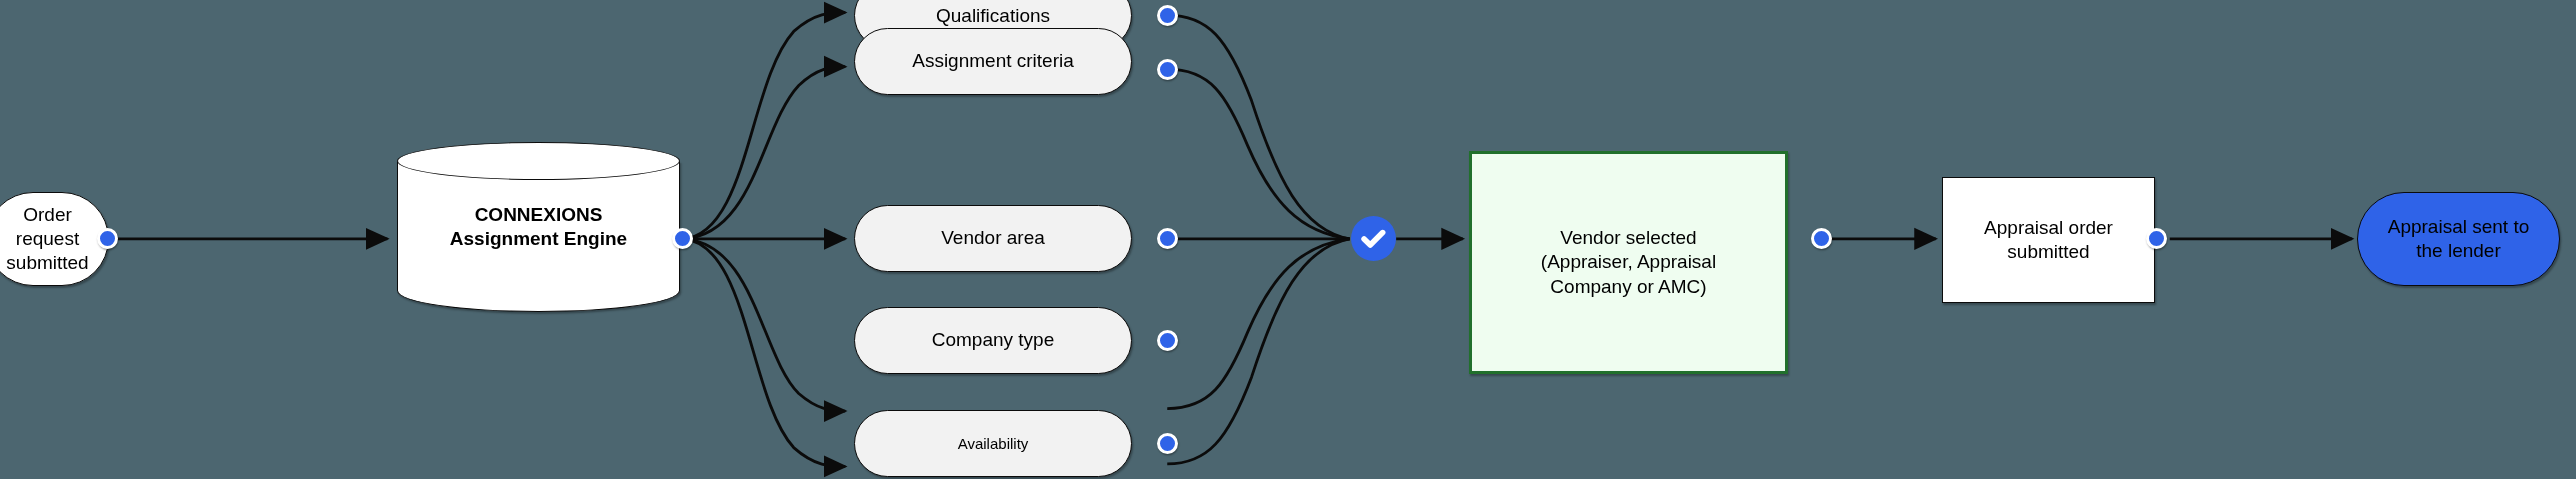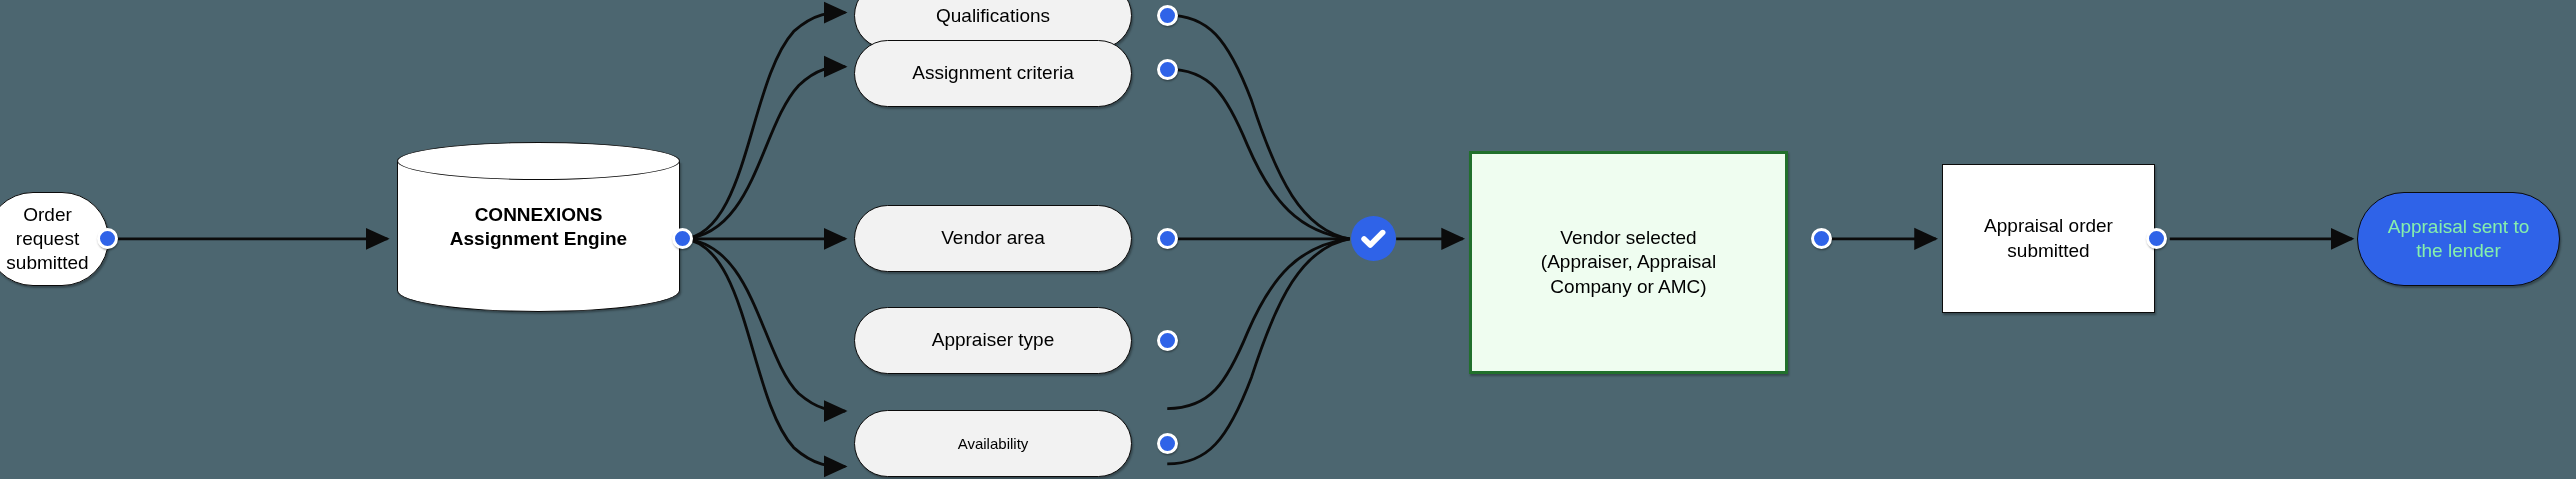--- a/index.html
+++ b/index.html
@@ -53,21 +53,21 @@
   .pill-gray {
     background: #f2f2f2;
     border: 1.6px solid #0b0b0b;
     border-radius: 628px;
     box-shadow: 1.3px 1.9px 1.9px rgba(0,0,0,0.30);
   }
   .pill-blue {
     background: #2f63e8;
     border: 1.6px solid #0b0b0b;
     border-radius: 628px;
-    color: #86efac;
+    color: #000000;
     box-shadow: 1.3px 1.9px 1.9px rgba(0,0,0,0.30);
     justify-content: center;
   }
   .rect-white {
     background: #ffffff;
     border: 1.9px solid #0b0b0b;
     box-shadow: 1.3px 1.9px 1.9px rgba(0,0,0,0.30);
   }
   .rect-green {
     background: #effdf0;
@@ -191,32 +191,32 @@
     <span class="cyl-text node-label">CONNEXIONS
 Assignment Engine</span>
   </div>
   <div class="dot" style="left:672px; top:228px;"></div>
 
   <div class="node pill-gray" style="left:854px; top:-17.6px; width:278px; height:67px; font-size:19px;">
     <span class="node-label">Qualifications</span>
   </div>
   <div class="dot" style="left:1157px; top:5px;"></div>
 
-  <div class="node pill-gray" style="left:854px; top:40px; width:278px; height:67px; font-size:19px;">
+  <div class="node pill-gray" style="left:854px; top:28px; width:278px; height:67px; font-size:19px;">
     <span class="node-label">Assignment criteria</span>
   </div>
   <div class="dot" style="left:1157px; top:59px;"></div>
 
   <div class="node pill-gray" style="left:854px; top:205px; width:278px; height:67px; font-size:19px;">
     <span class="node-label">Vendor area</span>
   </div>
   <div class="dot" style="left:1157px; top:228px;"></div>
 
   <div class="node pill-gray" style="left:854px; top:307px; width:278px; height:67px; font-size:19px;">
-    <span class="node-label">Appraiser type</span>
+    <span class="node-label">Company type</span>
   </div>
   <div class="dot" style="left:1157px; top:330px;"></div>
 
   <div class="node pill-gray" style="left:854px; top:410px; width:278px; height:67px; font-size:15px;">
     <span class="node-label">Availability</span>
   </div>
   <div class="dot" style="left:1157px; top:433px;"></div>
 
   <div class="check-circle" style="left:1351px; top:216px;">
     <svg viewBox="0 0 24 24">
@@ -224,21 +224,21 @@
     </svg>
   </div>
 
   <div class="node rect-green" style="left:1469px; top:151px; width:319px; height:223px; font-size:19px;">
     <span class="node-label">Vendor selected
 (Appraiser, Appraisal
 Company or AMC)</span>
   </div>
   <div class="dot" style="left:1811px; top:228px;"></div>
 
-  <div class="node rect-white" style="left:1942px; top:164px; width:213px; height:149px; font-size:19px;">
+  <div class="node rect-white" style="left:1942px; top:177px; width:213px; height:126px; font-size:19px;">
     <span class="node-label">Appraisal order
 submitted</span>
   </div>
   <div class="dot" style="left:2146px; top:228px;"></div>
 
   <div class="node pill-blue" style="left:2357px; top:192px; width:203px; height:94px; font-size:19px;">
     <span class="node-label">Appraisal sent to
 the lender</span>
   </div>
 

